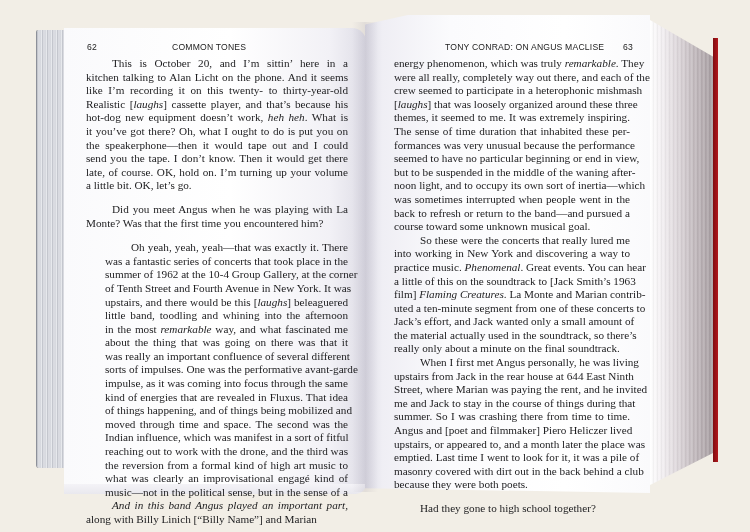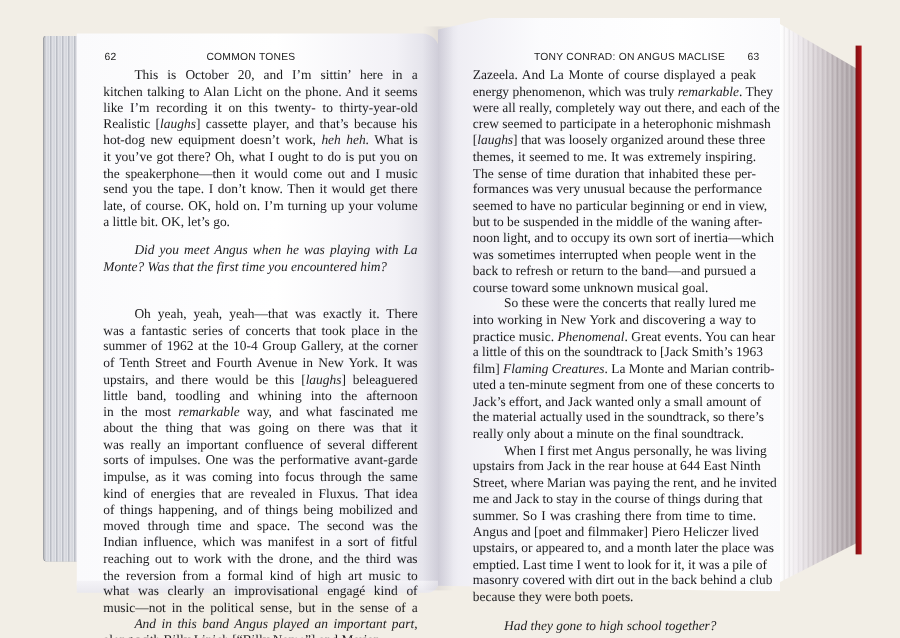--- a/index.html
+++ b/index.html
@@ -68,21 +68,21 @@
 
     
     .column {
       position: absolute; font-size: 11.2px; line-height: 13.6px; color: #1c1c1e;
       text-align: justify; hyphens: manual;
     }
     .col-left { left: 86px; top: 57px; width: 262px; }
     .col-right { left: 394px; top: 57px; width: 236px; }
     .column p { margin: 0; }
     .column p.indent { text-indent: 26px; }
-    .column p.q { font-style: italic; text-indent: 26px; margin: 10px 0 26px 0; }
+    .column p.q { text-indent: 26px; margin: 10px 0 11px 0; }
     .column p.q.center { text-indent: 0; margin-left: 26px; margin-top: 10px; }
     .column em { font-style: italic; }
     .line { display: block; text-align: justify; text-align-last: justify; white-space: nowrap; }
     .line.last { text-align-last: left; }
   </style>
 </head>
 <body>
 
 <div class="book">
   <div class="left-stack"></div>
@@ -98,30 +98,30 @@
   <span class="running-head rh-right-num">63</span>
 
   <div class="column col-left" id="col-left">
       <p class="indent" style="text-indent: 0px;">
         <span class="line" style="text-indent: 26px;">This is October 20, and I’m sittin’ here in a</span>
         <span class="line">kitchen talking to Alan Licht on the phone. And it seems</span>
         <span class="line">like I’m recording it on this twenty- to thirty-year-old</span>
         <span class="line">Realistic [<em>laughs</em>] cassette player, and that’s because his</span>
         <span class="line">hot-dog new equipment doesn’t work, <em>heh heh</em>. What is</span>
         <span class="line">it you’ve got there? Oh, what I ought to do is put you on</span>
-        <span class="line">the speakerphone—then it would come out and I music</span>
+        <span class="line">the speakerphone—then it would tape out and I could</span>
         <span class="line">send you the tape. I don’t know. Then it would get there</span>
         <span class="line">late, of course. OK, hold on. I’m turning up your volume</span>
         <span class="line last">a little bit. OK, let’s go.</span>
       </p>
       <p class="q" style="text-indent: 0px;">
         <span class="line" style="text-indent: 26px;">Did you meet Angus when he was playing with La</span>
         <span class="line last">Monte? Was that the first time you encountered him?</span>
       </p>
-      <p class="indent" style="text-indent: 0px;">
+      <p class="indent" style="text-indent: 0px; margin-left: 19px;">
         <span class="line" style="text-indent: 26px;">Oh yeah, yeah, yeah—that was exactly it. There</span>
         <span class="line">was a fantastic series of concerts that took place in the</span>
         <span class="line">summer of 1962 at the 10-4 Group Gallery, at the corner</span>
         <span class="line">of Tenth Street and Fourth Avenue in New York. It was</span>
         <span class="line">upstairs, and there would be this [<em>laughs</em>] beleaguered</span>
         <span class="line">little band, toodling and whining into the afternoon</span>
         <span class="line">in the most <em>remarkable</em> way, and what fascinated me</span>
         <span class="line">about the thing that was going on there was that it</span>
         <span class="line">was really an important confluence of several different</span>
         <span class="line">sorts of impulses. One was the performative avant-garde</span>
@@ -135,21 +135,20 @@
         <span class="line">what was clearly an improvisational engagé kind of</span>
         <span class="line">music—not in the political sense, but in the sense of a</span>
       </p>
       <p class="indent" style="text-indent: 0px;">
         <span class="line" style="text-indent: 26px; font-style: italic;">And in this band Angus played an important part,</span>
         <span class="line last">along with Billy Linich [“Billy Name”] and Marian</span>
       </p>
     </div>
   <div class="column col-right" id="col-right">
       <p style="text-indent: 0px;">
-        <span class="line">Zazeela. And La Monte of course displayed a peak</span>
         <span class="line">energy phenomenon, which was truly <em>remarkable</em>. They</span>
         <span class="line">were all really, completely way out there, and each of the</span>
         <span class="line">crew seemed to participate in a heterophonic mishmash</span>
         <span class="line">[<em>laughs</em>] that was loosely organized around these three</span>
         <span class="line">themes, it seemed to me. It was extremely inspiring.</span>
         <span class="line">The sense of time duration that inhabited these per-</span>
         <span class="line">formances was very unusual because the performance</span>
         <span class="line">seemed to have no particular beginning or end in view,</span>
         <span class="line">but to be suspended in the middle of the waning after-</span>
         <span class="line">noon light, and to occupy its own sort of inertia—which</span>

